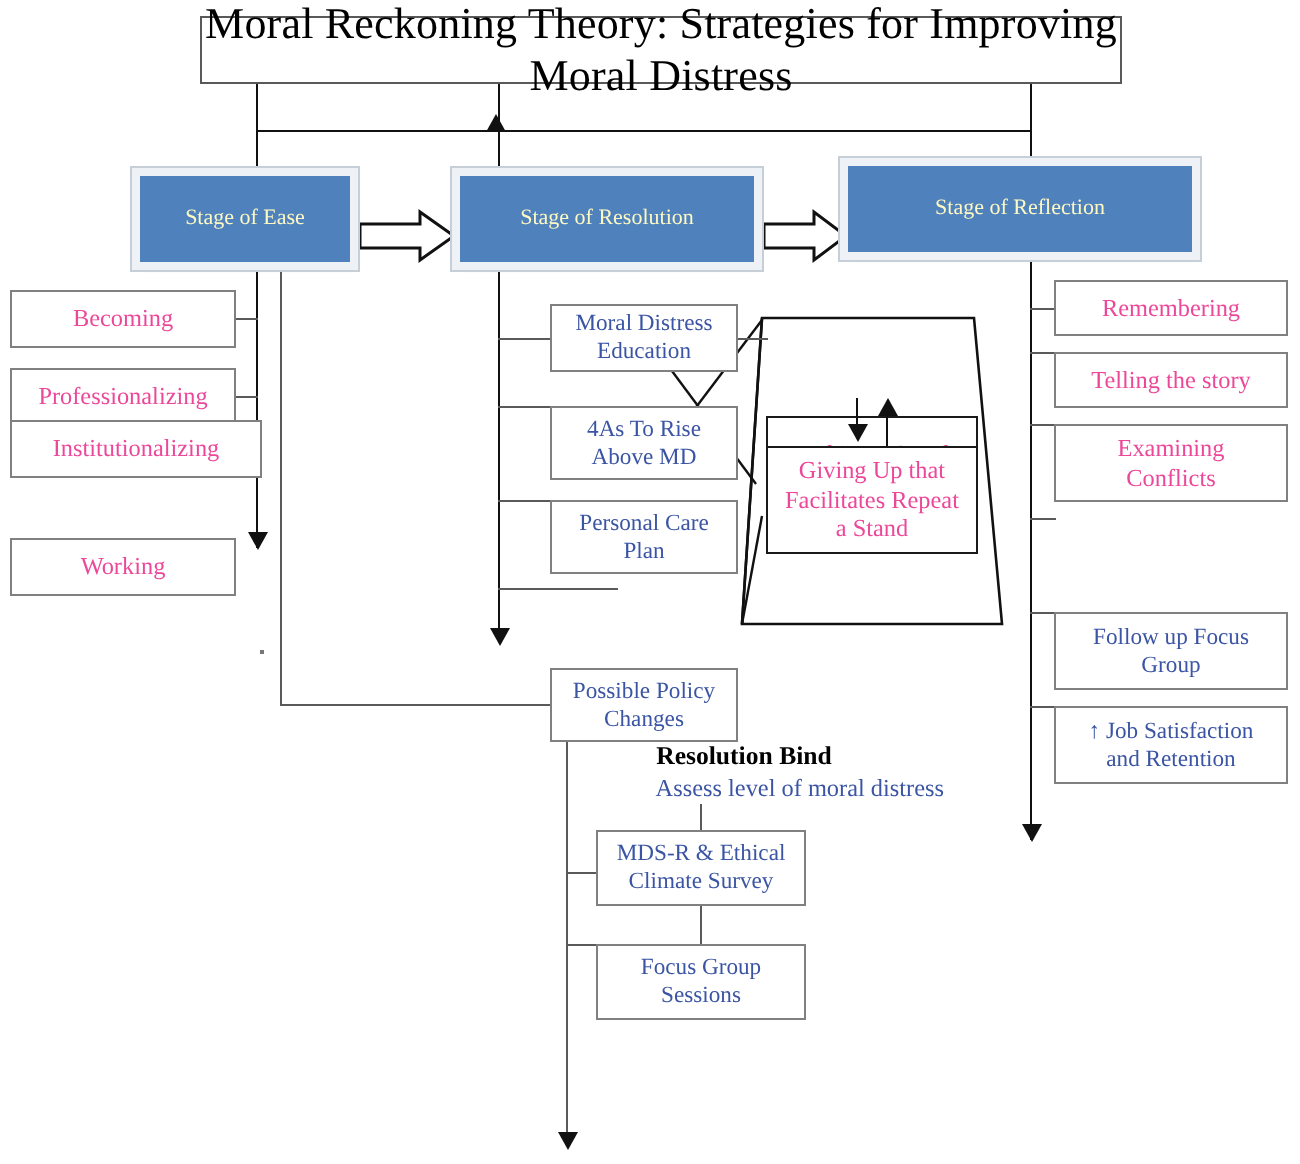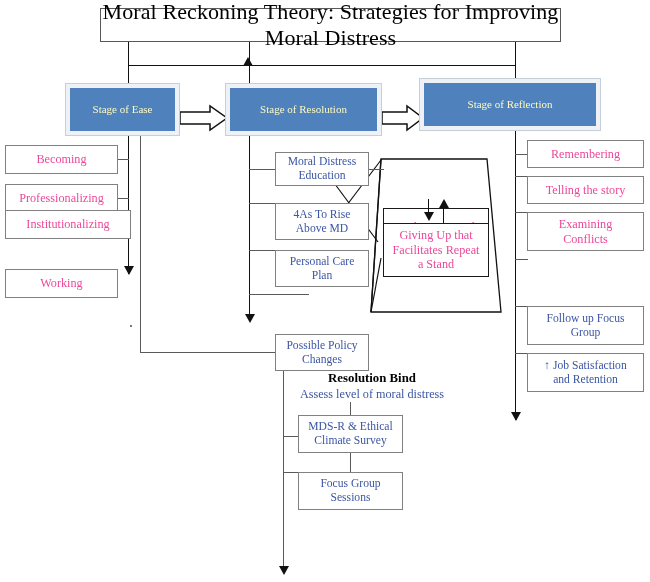--- a/index.html
+++ b/index.html
@@ -72,21 +72,21 @@
     font-weight:bold;
     color:#000000;
     font-size:12.8px;
     text-align:center;
     z-index:5;
   }
   .sb-sub{
     position:absolute;
     color:#3b55a4;
     font-size:12.2px;
-    text-align:center;
+    text-align:right;
     z-index:5;
   }
   .dot{position:absolute;width:2px;height:2px;background:#777;z-index:2;}
 </style>
 </head>
 <body>
 
 <div id="canvas">
 
   <div class="box title-box" style="left:100px;top:8px;width:461px;height:34px;">

